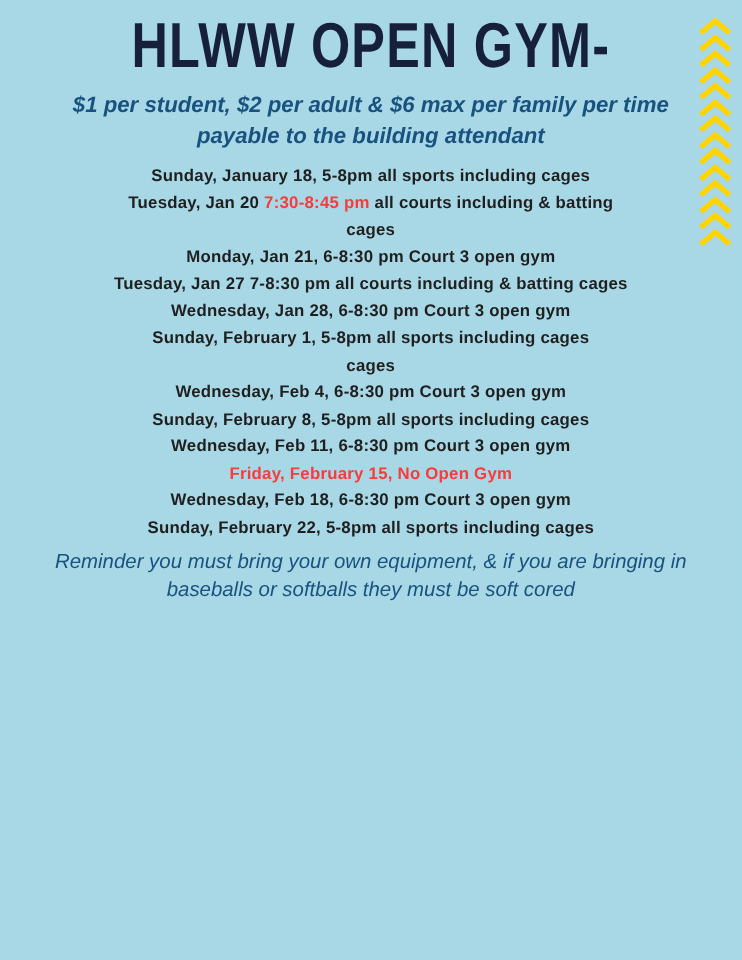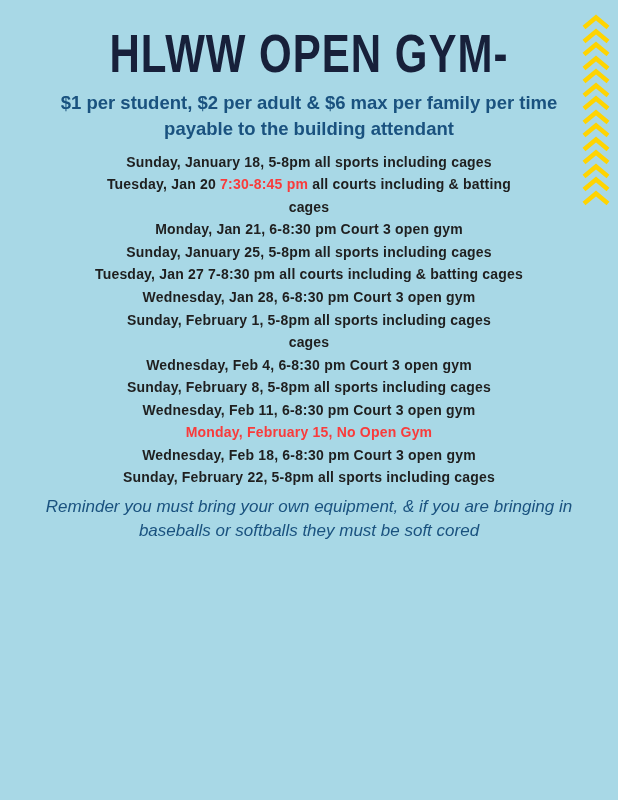--- a/index.html
+++ b/index.html
@@ -14,21 +14,21 @@
   html,body{width:618px;height:800px;}
   body{
     background:var(--bg);
     overflow:hidden;
     font-family:"Liberation Sans",sans-serif;
     -webkit-font-smoothing:antialiased;
   }
   .flyer{
     position:relative;
     width:618px;height:800px;
-    padding-top:28px;
+    padding-top:12px;
     text-align:center;
   }
   
   .h1wrap{height:58px;}
   .h1{
     display:inline-block;
     font-size:42px;font-weight:bold;line-height:1;
     letter-spacing:1px;color:var(--navy);
     transform:scaleY(1.26);transform-origin:50% 0;
   }
@@ -46,21 +46,21 @@
     font-size:19px;font-weight:bold;line-height:1.28;
     letter-spacing:0.4px;color:var(--navy);
     text-transform:uppercase;
     transform:scaleY(1.22);transform-origin:50% 0;
   }
   .pricing{
     margin-top:4px;
     color:var(--blue);
     font-size:18.5px;font-weight:bold;line-height:1.4;
   }
-  .pricing p{white-space:nowrap;}
+  .pricing p{white-space:nowrap;font-style:italic;}
   .schedule{
     margin-top:9px;
     font-size:14px;font-weight:bold;
     color:var(--dark);
     line-height:1.61;
     letter-spacing:0.2px;
   }
   .schedule .line{white-space:nowrap;}
   .seg-red{color:var(--red);text-align:right;}
   .seg-dark{color:var(--dark);}
@@ -99,23 +99,20 @@
         <div class="line"><span class="seg-dark">Sunday, January 18, 5-8pm all sports including cages</span></div>
       </div>
       <div>
         <div class="line"><span class="seg-dark">Tuesday, Jan 20 </span><span class="seg-red">7:30-8:45 pm</span><span class="seg-dark"> all courts including &amp; batting</span></div>
         <div class="line"><span class="seg-dark">cages</span></div>
       </div>
       <div>
         <div class="line"><span class="seg-dark">Monday, Jan 21, 6-8:30 pm Court 3 open gym</span></div>
       </div>
       <div>
-        <div class="line"><span class="seg-dark">Sunday, January 25, 5-8pm all sports including cages</span></div>
-      </div>
-      <div>
         <div class="line"><span class="seg-dark">Tuesday, Jan 27 7-8:30 pm all courts including &amp; batting cages</span></div>
       </div>
       <div>
         <div class="line"><span class="seg-dark">Wednesday, Jan 28, 6-8:30 pm Court 3 open gym</span></div>
       </div>
       <div>
         <div class="line"><span class="seg-dark">Sunday, February 1, 5-8pm all sports including cages</span></div>
       </div>
       <div>
         <div class="line"><span class="seg-dark">cages</span></div>
@@ -123,21 +120,21 @@
       <div>
         <div class="line"><span class="seg-dark">Wednesday, Feb 4, 6-8:30 pm Court 3 open gym</span></div>
       </div>
       <div>
         <div class="line"><span class="seg-dark">Sunday, February 8, 5-8pm all sports including cages</span></div>
       </div>
       <div>
         <div class="line"><span class="seg-dark">Wednesday, Feb 11, 6-8:30 pm Court 3 open gym</span></div>
       </div>
       <div>
-        <div class="line"><span class="seg-red">Monday, February 15, No Open Gym</span></div>
+        <div class="line"><span class="seg-red">Friday, February 15, No Open Gym</span></div>
       </div>
       <div>
         <div class="line"><span class="seg-dark">Wednesday, Feb 18, 6-8:30 pm Court 3 open gym</span></div>
       </div>
       <div>
         <div class="line"><span class="seg-dark">Sunday, February 22, 5-8pm all sports including cages</span></div>
       </div>
     </div>
 
   <div class="footer-note">

